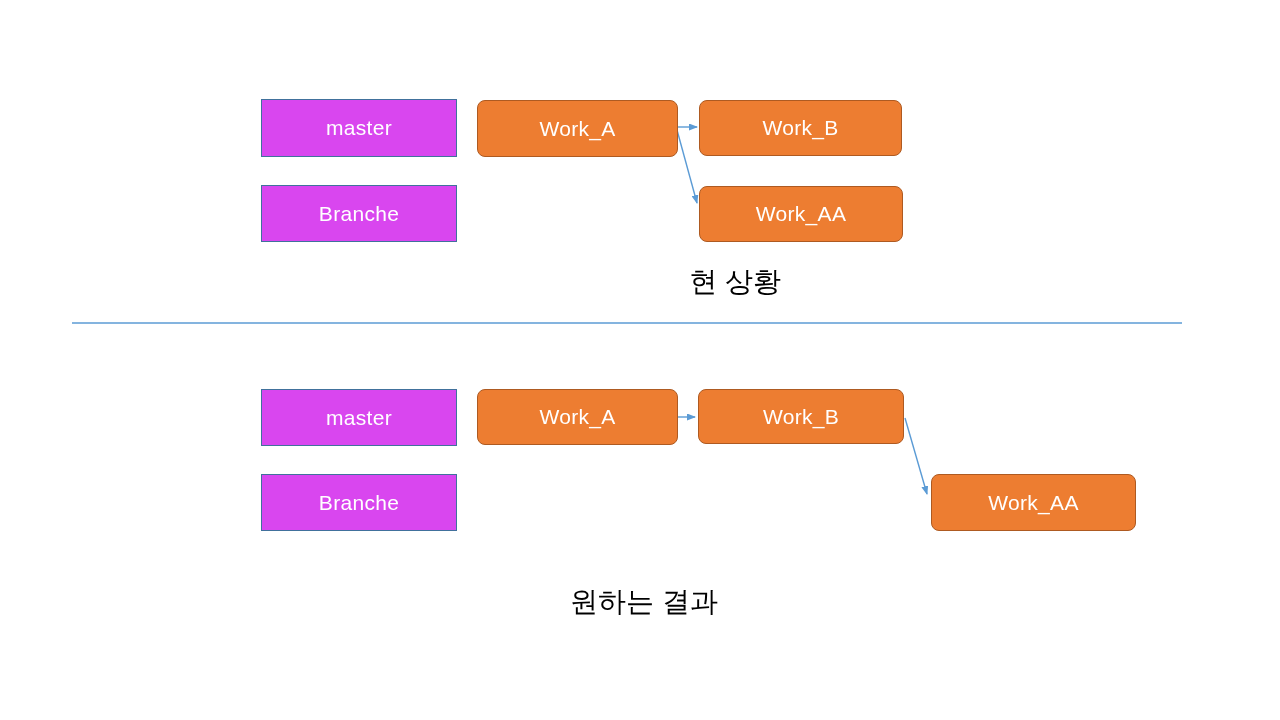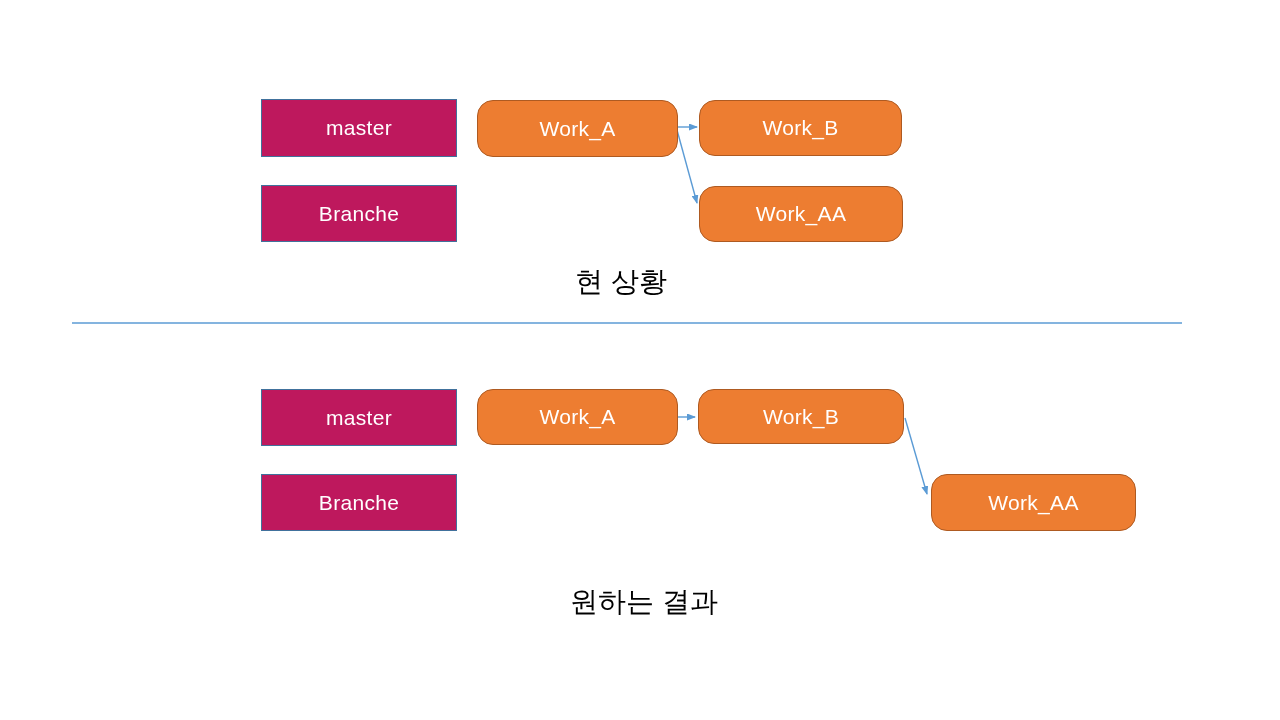--- a/index.html
+++ b/index.html
@@ -16,27 +16,27 @@
     display: flex;
     align-items: center;
     justify-content: center;
     color: #ffffff;
     font-size: 21px;
     letter-spacing: 0.3px;
     box-sizing: border-box;
     white-space: nowrap;
   }
   .branch {
-    background: #be185d;
+    background: #d946ef;
     border: 1px solid #41719C;
   }
   .work {
     background: #ED7D31;
     border: 1px solid #AE5A21;
-    border-radius: 16px;
+    border-radius: 8px;
   }
   .caption {
     position: absolute;
     color: #000000;
     font-size: 28px;
     line-height: 32px;
     text-align: center;
     white-space: nowrap;
   }
   .overlay {
@@ -45,21 +45,21 @@
     width: 1280px; height: 720px;
     pointer-events: none;
   }
 
   
   .t-master  { left: 261px; top:  99px; width: 196px; height: 58px; }
   .t-branche { left: 261px; top: 185px; width: 196px; height: 57px; }
   .t-work-a  { left: 477px; top: 100px; width: 201px; height: 57px; }
   .t-work-b  { left: 699px; top: 100px; width: 203px; height: 56px; }
   .t-work-aa { left: 699px; top: 186px; width: 204px; height: 56px; }
-  .t-caption { left: 461px; top: 266px; width: 320px; }
+  .t-caption { left: 461px; top: 266px; width: 320px; text-align: right; }
 
   
   .b-master  { left: 261px; top: 389px; width: 196px; height: 57px; }
   .b-branche { left: 261px; top: 474px; width: 196px; height: 57px; }
   .b-work-a  { left: 477px; top: 389px; width: 201px; height: 56px; }
   .b-work-b  { left: 698px; top: 389px; width: 206px; height: 55px; }
   .b-work-aa { left: 931px; top: 474px; width: 205px; height: 57px; }
   .b-caption { left: 484px; top: 586px; width: 320px; }
 </style>
 </head>

